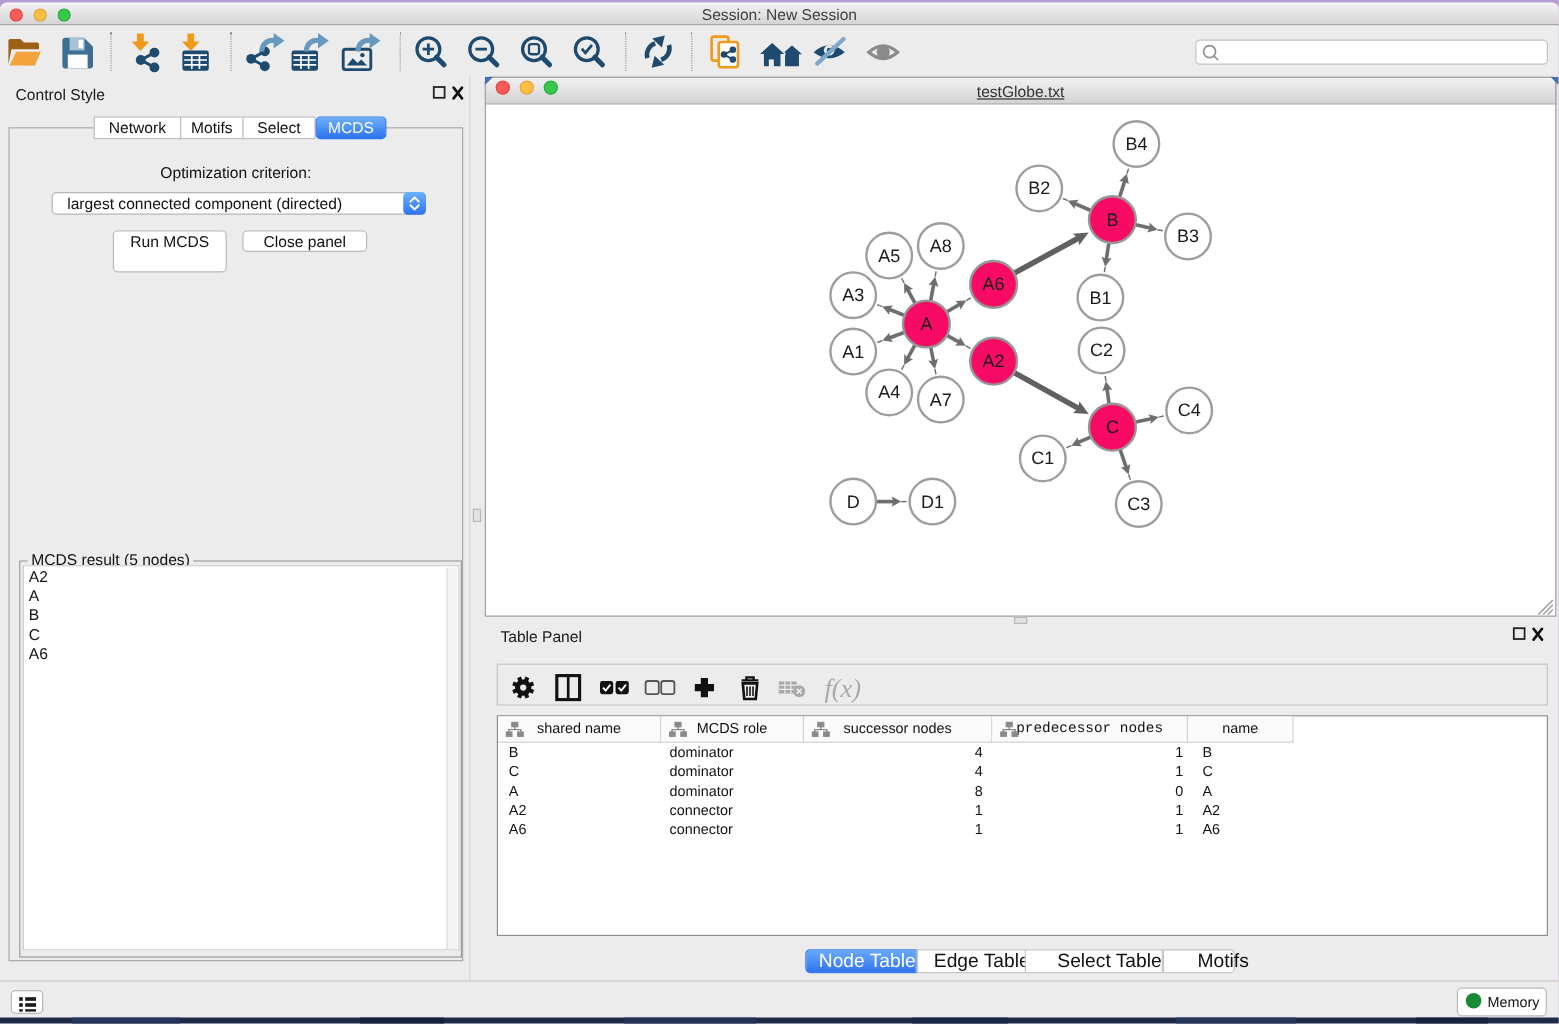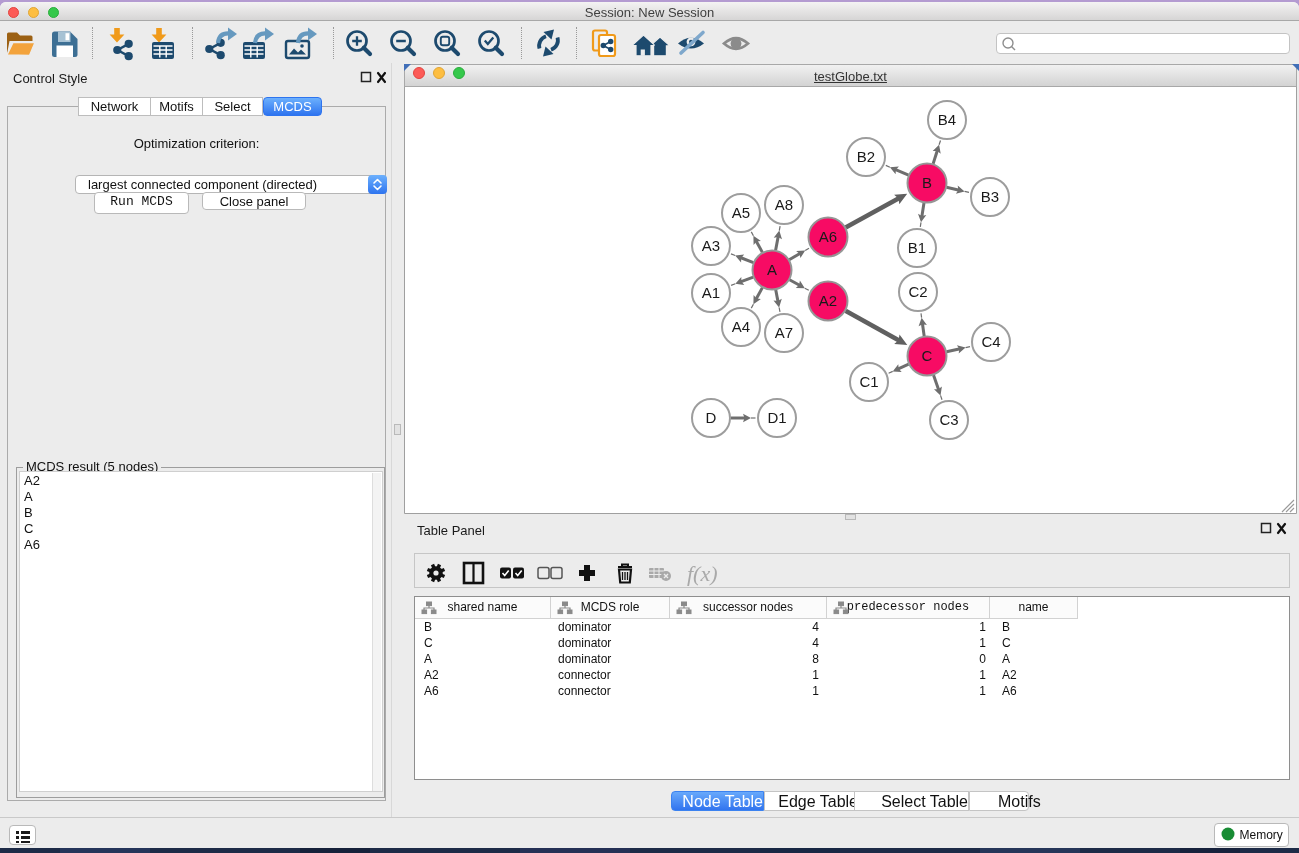--- a/index.html
+++ b/index.html
@@ -151,29 +151,29 @@
       <div class="t">Control Style</div>
     </div>
   <div class="tabs" style="left:78px;">
     <div class="tab" style="left:0; width:73px;">Network</div>
     <div class="tab" style="left:72px; width:53px;">Motifs</div>
     <div class="tab" style="left:124px; width:61px;">Select</div>
     <div class="tab sel" style="left:185px; width:59px;">MCDS</div>
   </div>
   <div id="cp-body">
     <div class="abs" style="left:0;top:29px;width:100%;text-align:center;font-size:13px;color:#111;">Optimization criterion:</div>
-    <div class="abs" id="combo" style="left:35px;top:68px;width:312px;height:19px;background:#fff;border:1px solid #b5b5b5;border-radius:4px;margin-left:32px;">
+    <div class="abs" id="combo" style="left:35px;top:53px;width:312px;height:19px;background:#fff;border:1px solid #b5b5b5;border-radius:4px;">
       <div class="abs" style="left:12px;top:1px;font-size:13px;color:#111;">largest connected component (directed)</div>
       <div class="abs" style="right:-1px;top:-1px;width:19px;height:19px;background:linear-gradient(#6cb0fd,#2e74ef);border-radius:4px;">
         <svg width="19" height="19">
             <path d="M6 8 L9.5 4.5 L13 8 M6 11 L9.5 14.5 L13 11" stroke="#fff" stroke-width="1.6" fill="none" stroke-linecap="round" stroke-linejoin="round"></path>
           </svg>
       </div>
     </div>
-    <div class="btn" style="left:86px;top:85px;width:95px;height:22px;line-height:17px;font-family:Liberation Mono, monospace;">Run MCDS</div>
+    <div class="btn" style="left:86px;top:85px;width:95px;height:35px;line-height:17px;">Run MCDS</div>
     <div class="btn" style="left:194px;top:85px;width:104px;height:18px;line-height:17px;">Close panel</div>
     <div id="grp">
       <div class="lbl">MCDS result (5 nodes)</div>
       <div class="list">
         <div class="it">A2</div>
           <div class="it">A</div>
           <div class="it">B</div>
           <div class="it">C</div>
           <div class="it">A6</div>
       </div>

